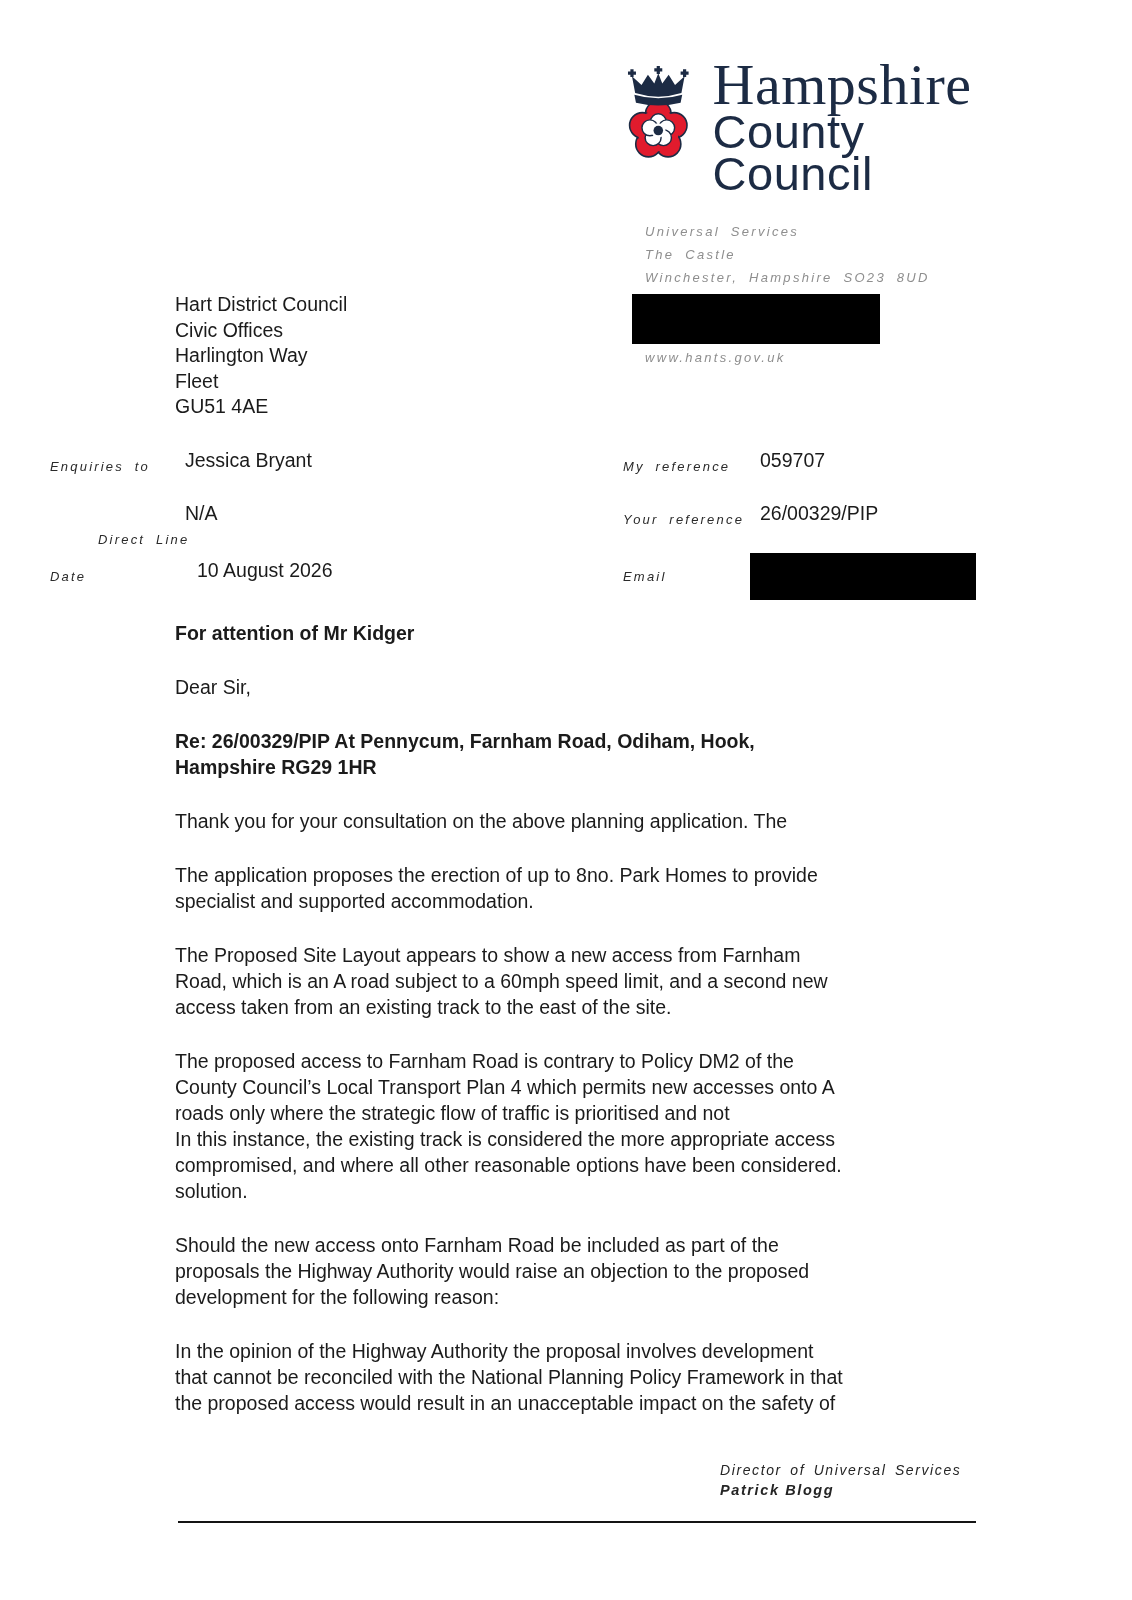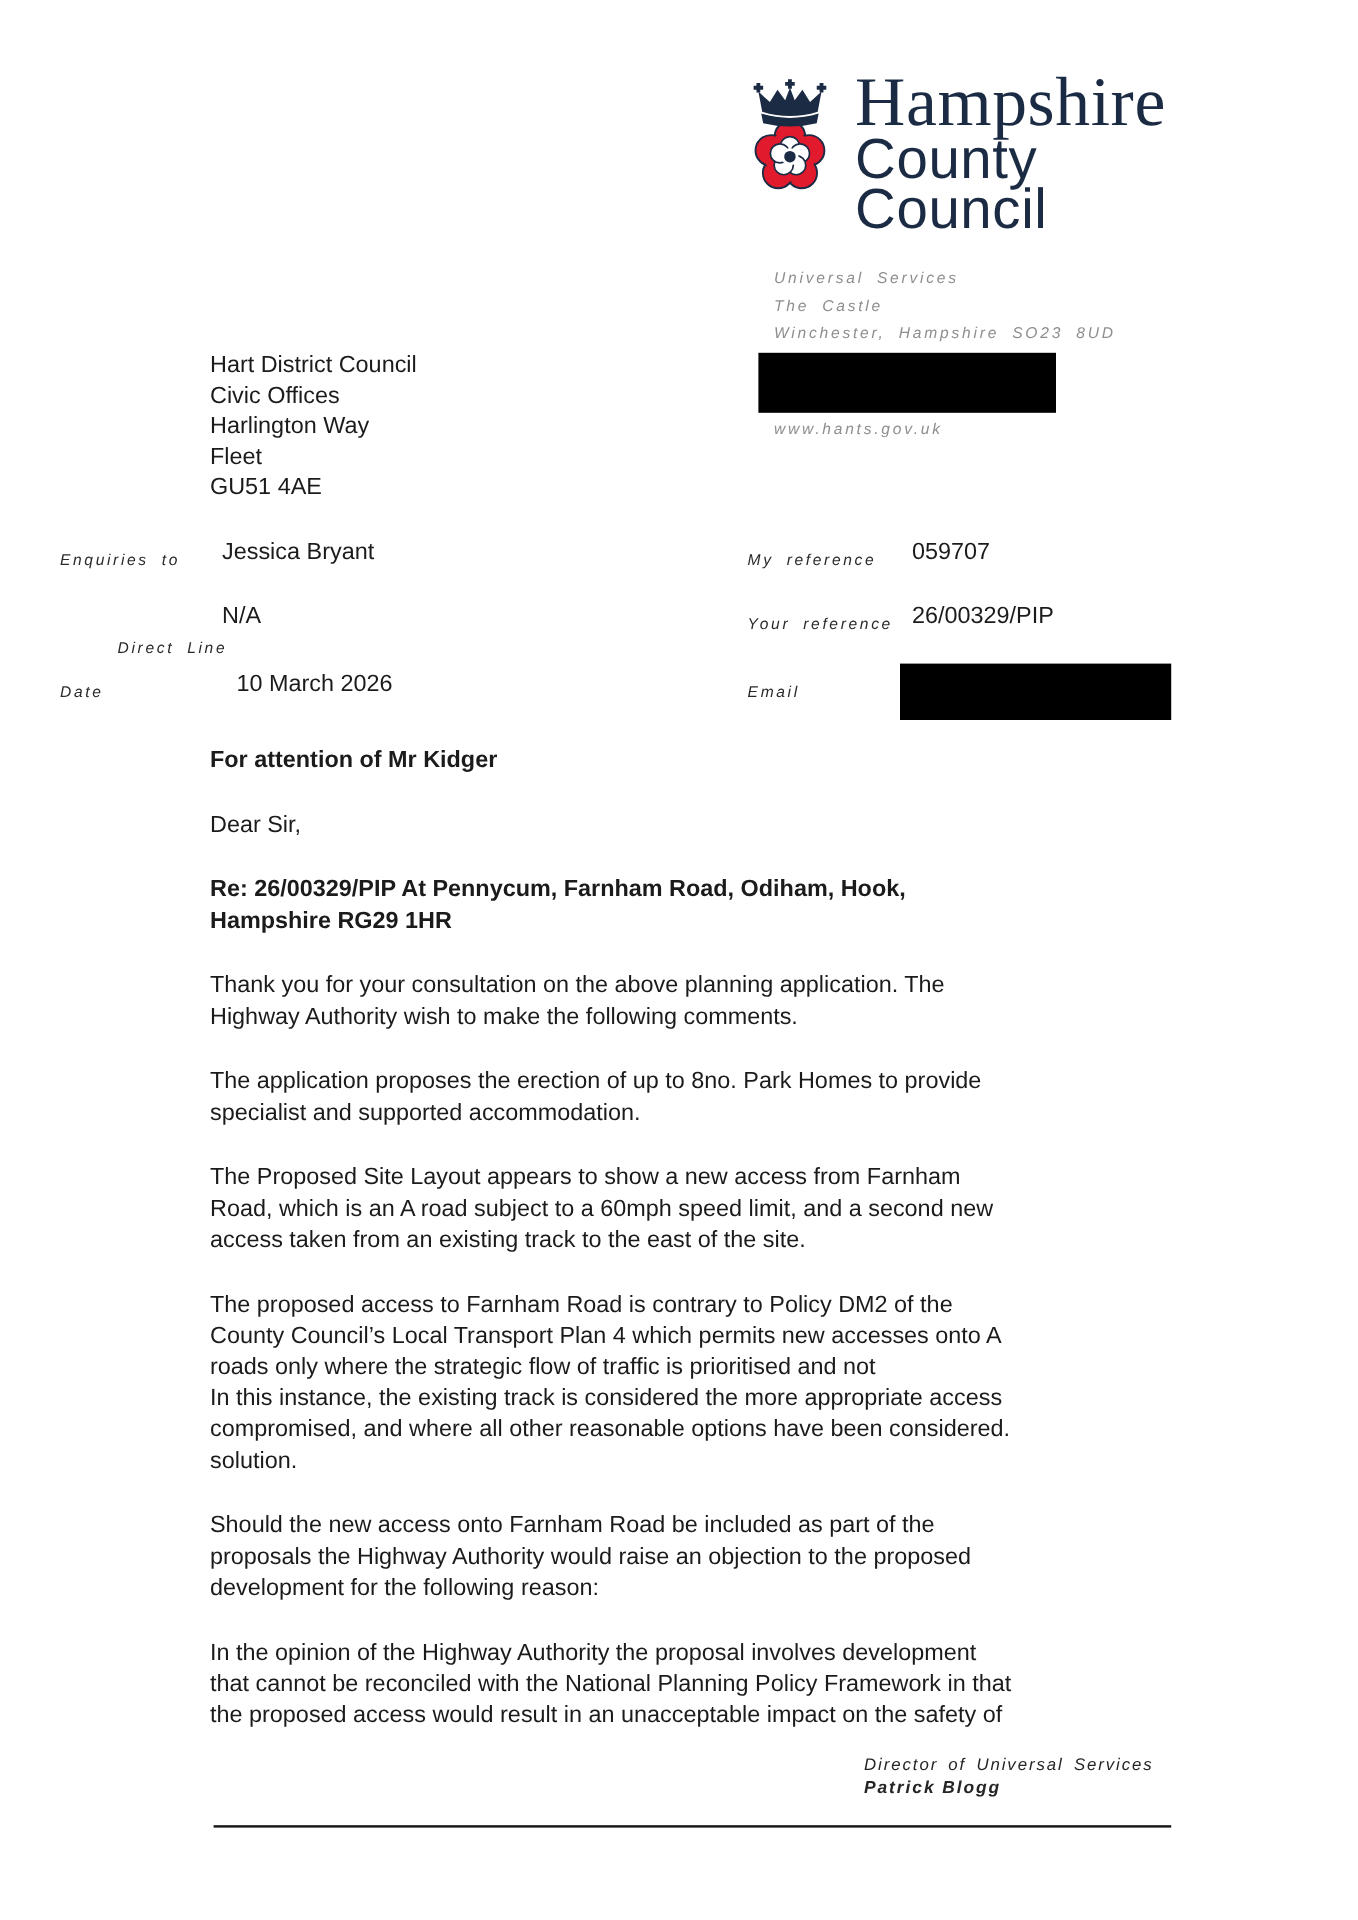--- a/index.html
+++ b/index.html
@@ -203,40 +203,39 @@
     <div>Harlington Way</div>
     <div>Fleet</div>
     <div>GU51 4AE</div>
   </div>
 
   <div class="mlabel pos-enq-l">Enquiries to</div>
   <div class="mvalue pos-enq-v">Jessica Bryant</div>
   <div class="mlabel pos-dl-l">Direct Line</div>
   <div class="mvalue pos-dl-v">N/A</div>
   <div class="mlabel pos-date-l">Date</div>
-  <div class="mvalue pos-date-v">10 March 2026</div>
+  <div class="mvalue pos-date-v">10 August 2026</div>
   <div class="mlabel pos-myr-l">My reference</div>
   <div class="mvalue pos-myr-v">059707</div>
   <div class="mlabel pos-yr-l">Your reference</div>
   <div class="mvalue pos-yr-v">26/00329/PIP</div>
   <div class="mlabel pos-em-l">Email</div>
   <div class="redact redact-email"></div>
 
   <div class="body-block">
     <div class="para bold">For attention of Mr Kidger</div>
     <div class="para">Dear Sir,</div>
 
     <div class="para bold">
       <div>Re: 26/00329/PIP At Pennycum, Farnham Road, Odiham, Hook,</div>
       <div>Hampshire RG29 1HR</div>
     </div>
 
     <div class="para">
       <div>Thank you for your consultation on the above planning application. The</div>
-      <div>Highway Authority wish to make the following comments.</div>
     </div>
 
     <div class="para">
       <div>The application proposes the erection of up to 8no. Park Homes to provide</div>
       <div>specialist and supported accommodation.</div>
     </div>
 
     <div class="para">
       <div>The Proposed Site Layout appears to show a new access from Farnham</div>
       <div>Road, which is an A road subject to a 60mph speed limit, and a second new</div>

